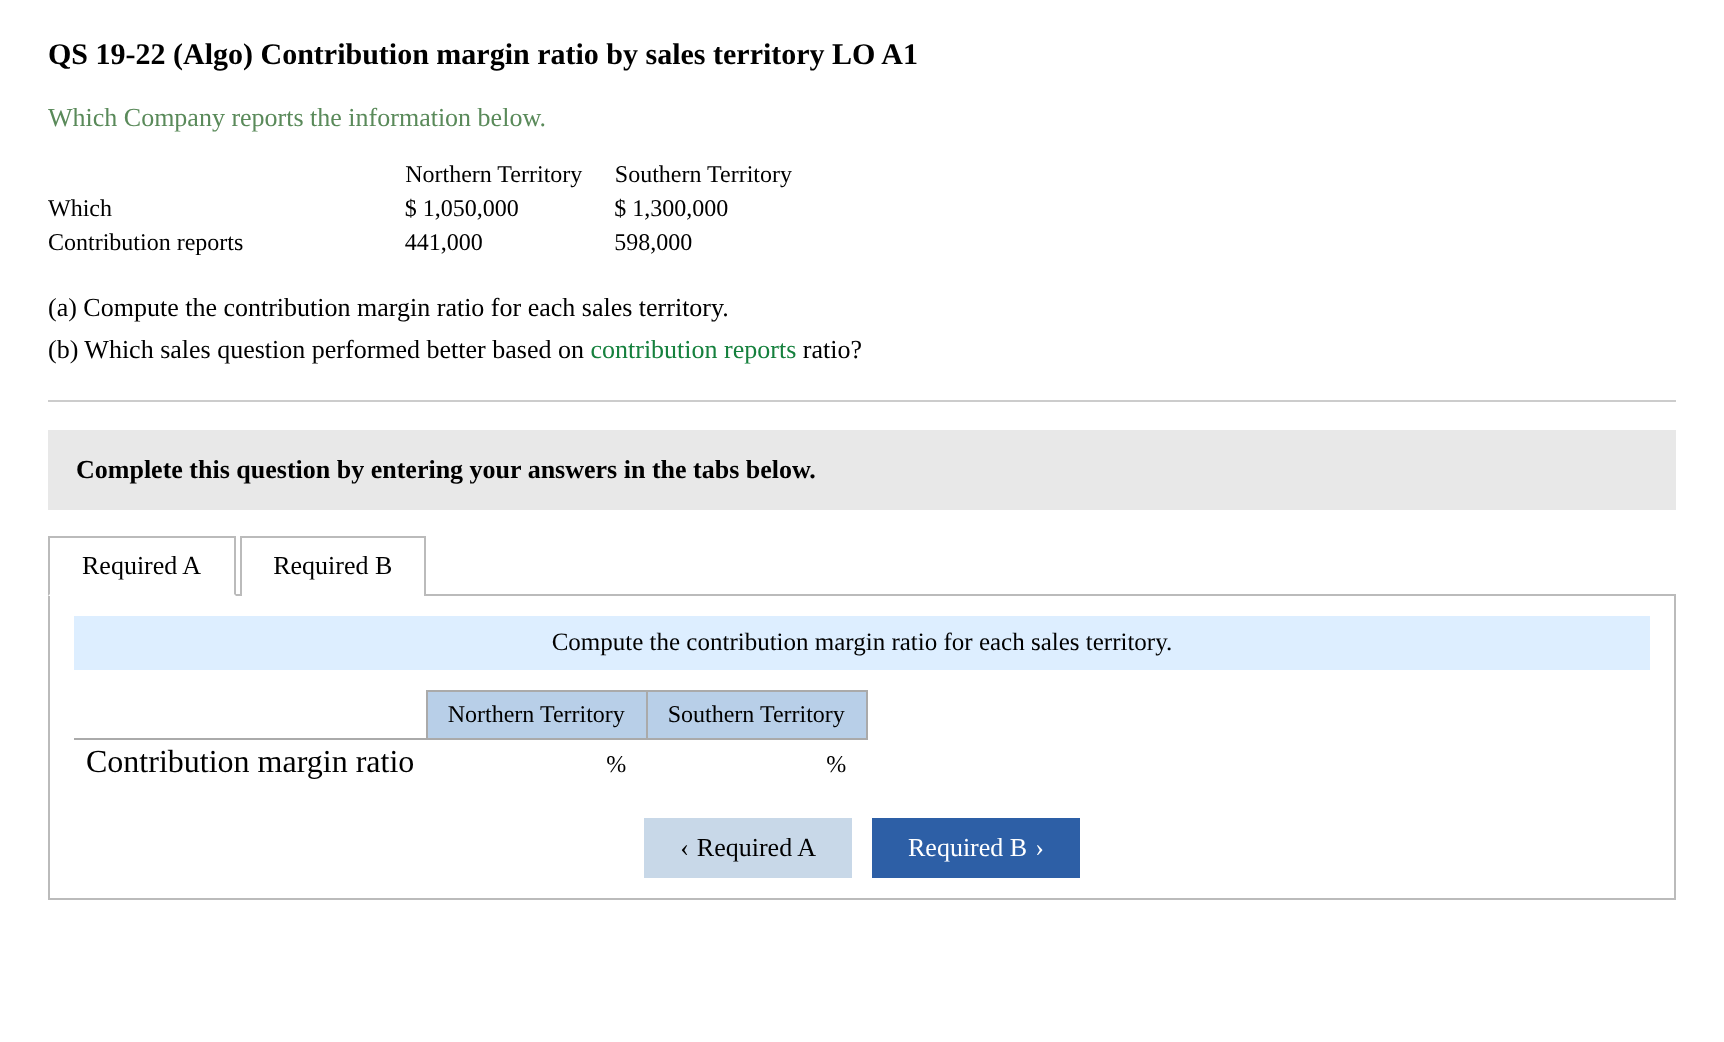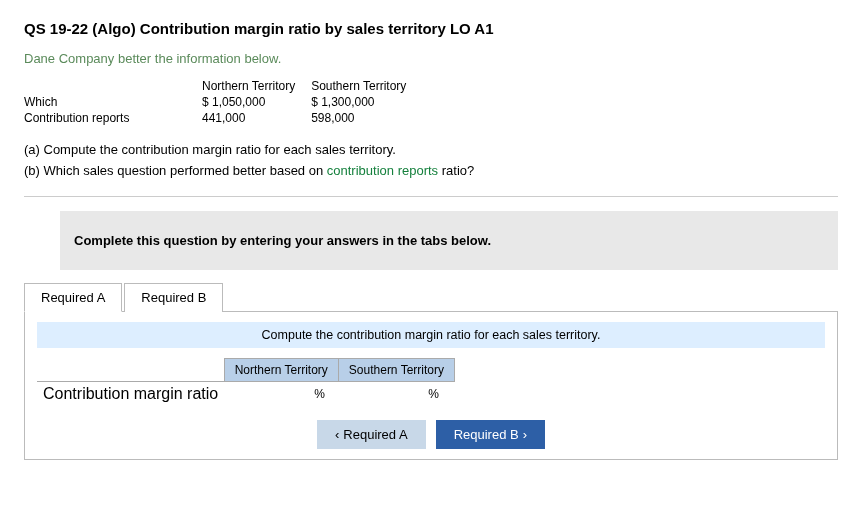--- a/index.html
+++ b/index.html
@@ -1,15 +1,15 @@
 <!DOCTYPE html>
 <html><head>
   <meta charset="utf-8">
   <style>
-    * { box-sizing: border-box; margin: 0; padding: 0; }
+    * { box-sizing: border-box; margin: 0; padding: 0; font-family: Liberation Serif, serif; }
     body {
       font-family: Arial, sans-serif;
       font-size: 13px;
       background: #fff;
       color: #000;
       padding: 20px 24px;
       width: 862px;
       min-height: 521px;
     }
     .page-title {
@@ -43,25 +43,24 @@
       padding-left: 0;
     }
     .instructions {
       font-size: 13px;
       margin-bottom: 14px;
       line-height: 1.6;
     }
     .instructions span.blue { color: #15803d; }
     .complete-box {
       background: #e8e8e8;
-      padding: 22px 14px;
+      padding: 12px 14px;
       margin-bottom: 12px;
       font-weight: bold;
       font-size: 13px;
-      margin-left: 36px;
     }
     .tabs-row {
       display: flex;
       border-bottom: 1px solid #bbb;
       margin-bottom: 0;
     }
     .tab {
       padding: 6px 16px;
       cursor: pointer;
       font-size: 13px;
@@ -169,21 +168,21 @@
       border: none;
       border-top: 1px solid #ccc;
       margin: 14px 0;
     }
   </style>
 </head>
 <body>
 
 <div class="page-title">QS 19-22 (Algo) Contribution margin ratio by sales territory LO A1</div>
 
-<div class="intro-text">Dane Company better the information below.</div>
+<div class="intro-text">Which Company reports the information below.</div>
 
 <table class="data-table">
   <thead>
     <tr>
       <th class="header-row-label"></th>
       <th>Northern Territory</th>
       <th>Southern Territory</th>
     </tr>
   </thead>
   <tbody>

